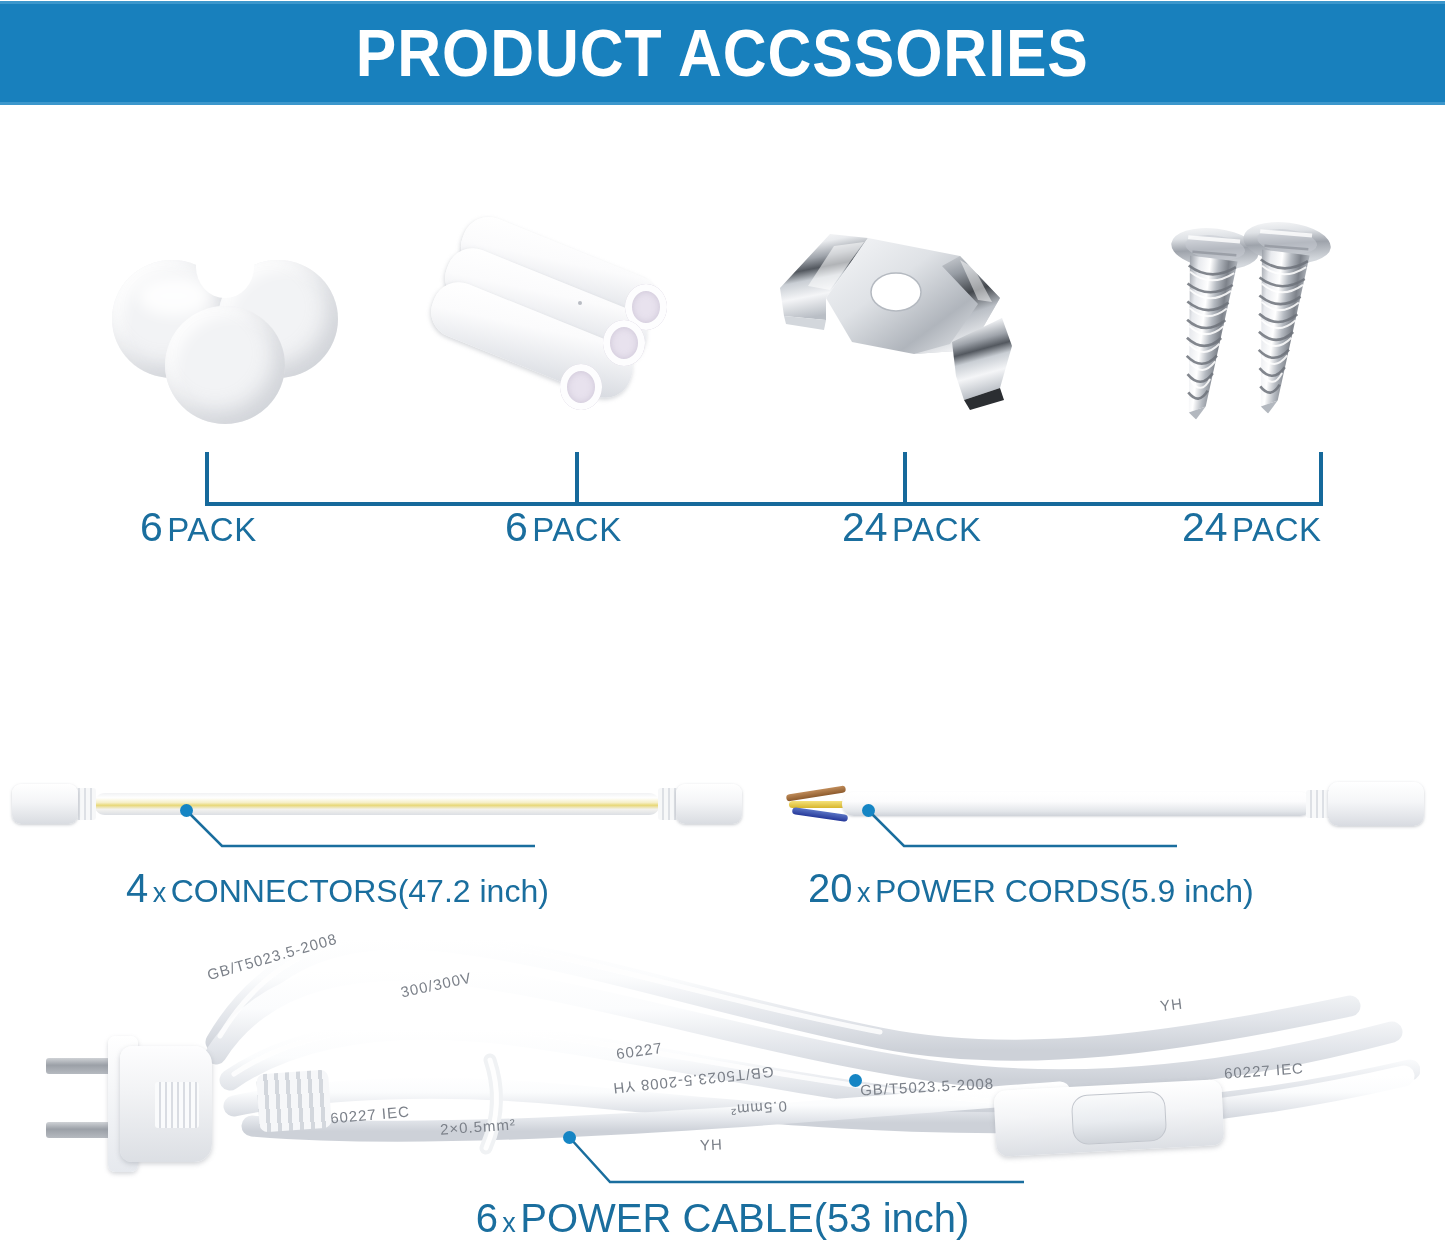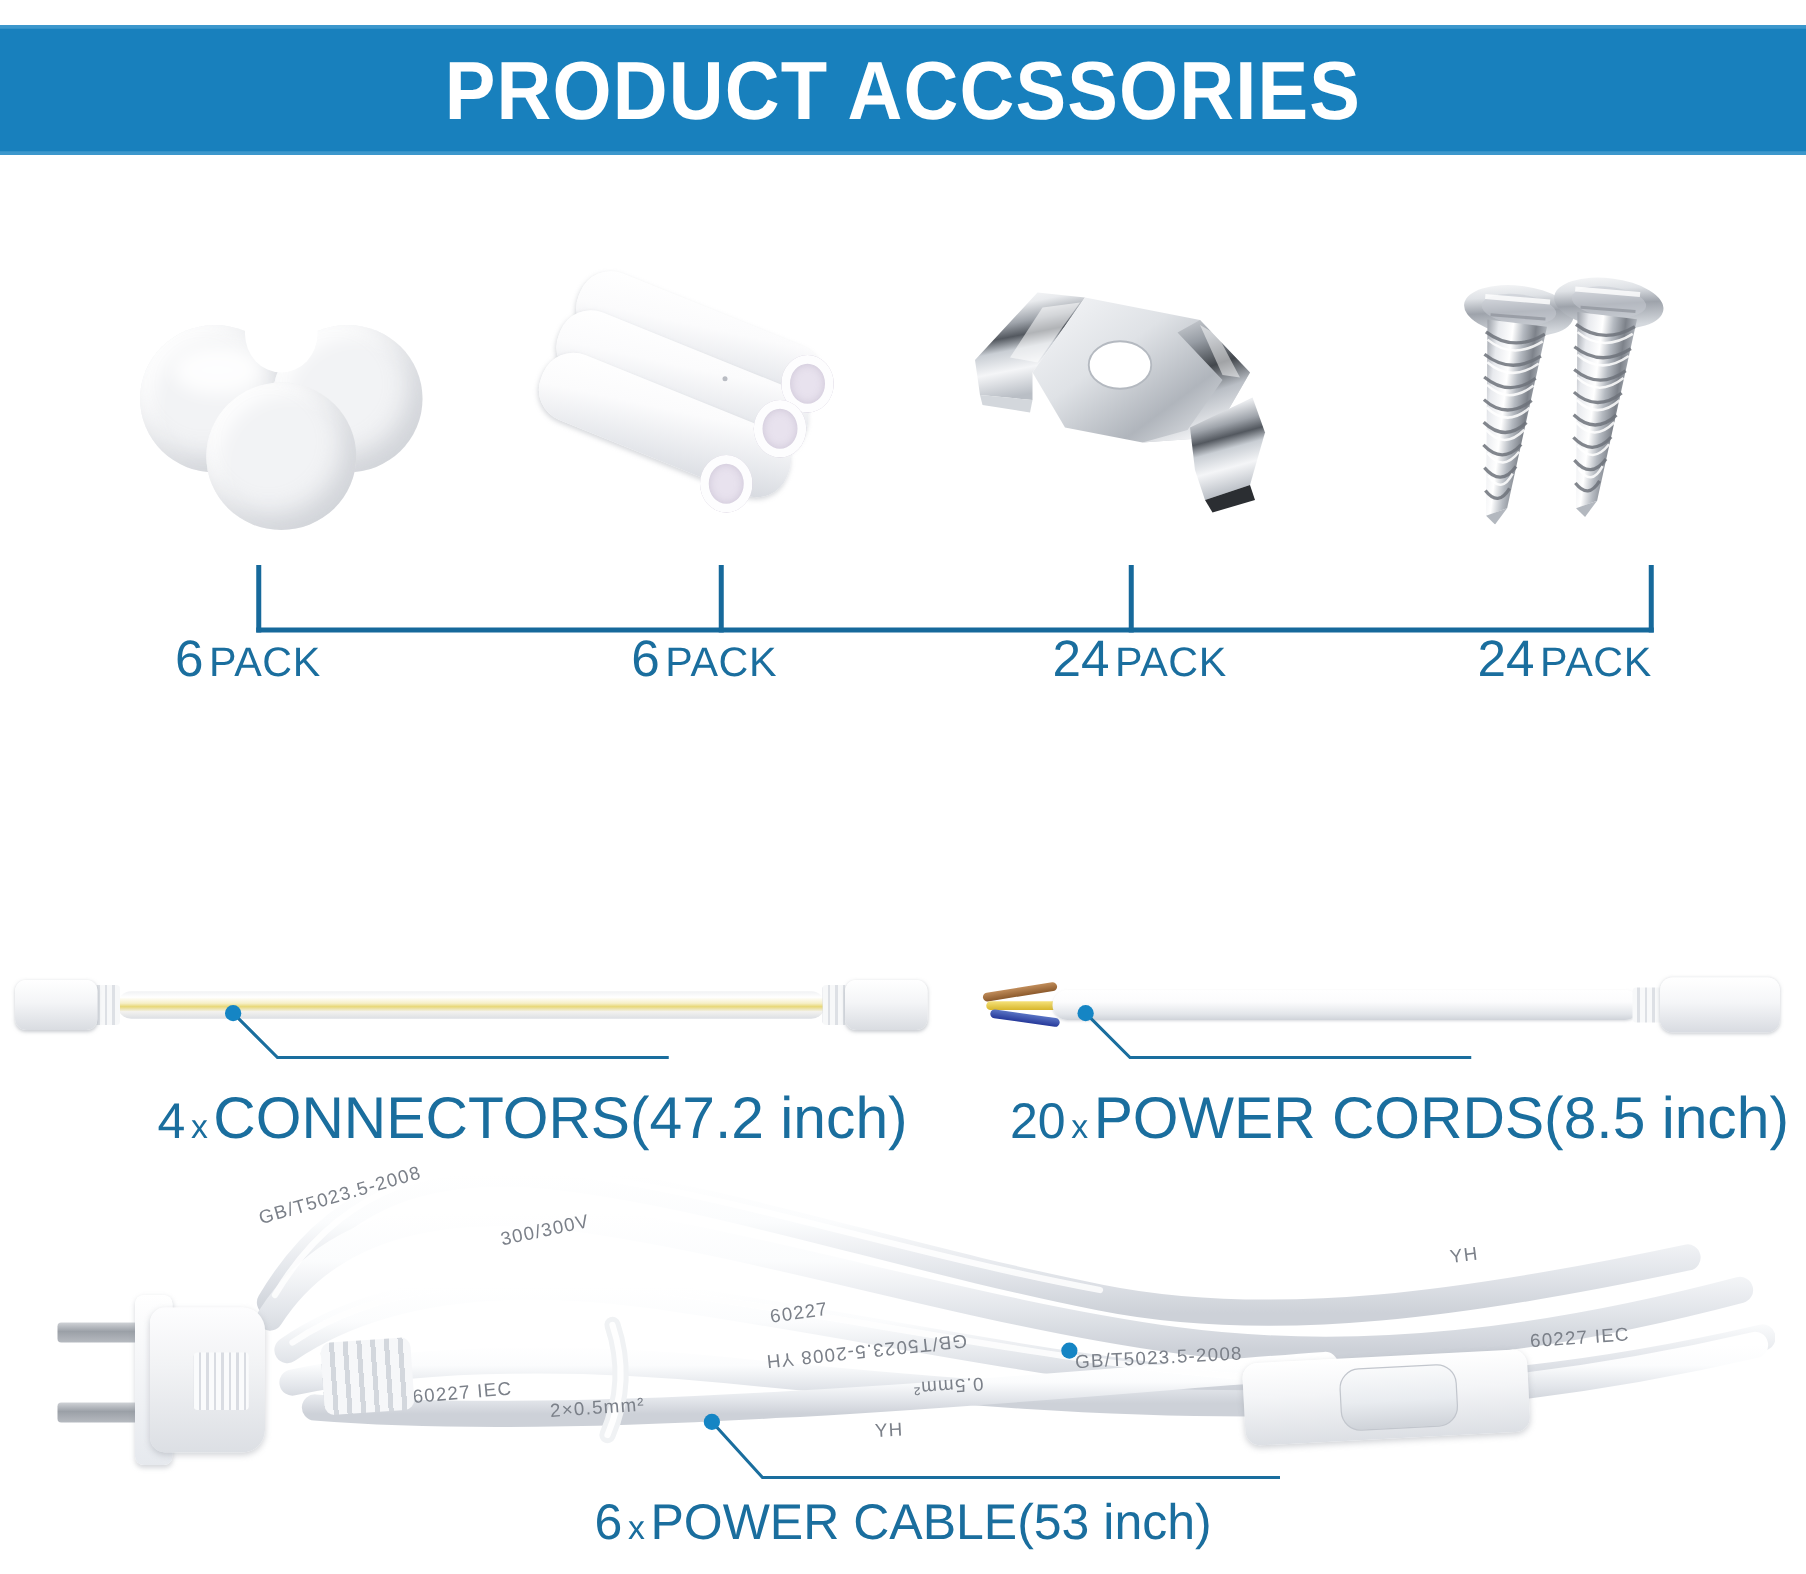--- a/index.html
+++ b/index.html
@@ -13,21 +13,21 @@
     position: relative;
     overflow: hidden;
     font-family: "Liberation Sans", sans-serif;
     -webkit-font-smoothing: antialiased;
   }
 
   
   .header-banner {
     position: absolute;
     left: 0;
-    top: 20px;
+    top: 1px;
     width: 1445px;
     height: 104px;
     background: #1880bd;
     border-top: 3px solid #3c97cc;
     border-bottom: 3px solid #3c97cc;
     box-sizing: border-box;
     display: flex;
     align-items: center;
     justify-content: center;
   }
@@ -232,21 +232,21 @@
 
   
   .cable-caption {
     position: absolute;
     color: #1a6e9e;
     white-space: nowrap;
     font-family: "Liberation Sans", sans-serif;
   }
   .cable-caption .qty  { font-size: 40px; }
   .cable-caption .mult { font-size: 27px; }
-  .cable-caption .txt  { font-size: 47px; }
+  .cable-caption .txt  { font-size: 32px; }
 
   
   .power-cable-img {
     position: absolute;
     left: 20px; top: 920px;
     width: 1400px; height: 270px;
   }
 
   .plug-body {
     position: absolute;
@@ -546,21 +546,21 @@
 <div class="leader-dot" style="left:862px; top:804px;"></div>
 
 <div class="cable-caption" style="left:126px; top:866px;">
   <span class="qty">4</span>
   <span class="mult">x</span>
   <span class="txt">CONNECTORS(47.2 inch)</span>
 </div>
 <div class="cable-caption" style="left:808px; top:866px;">
   <span class="qty">20</span>
   <span class="mult">x</span>
-  <span class="txt">POWER CORDS(8.5 inch)</span>
+  <span class="txt">POWER CORDS(5.9 inch)</span>
 </div>
 
 <svg class="power-cable-img" viewBox="0 0 1400 270" preserveAspectRatio="none">
   <defs>
     <linearGradient id="cordg" x1="0" y1="0" x2="0" y2="1">
       <stop offset="0%" stop-color="#ffffff"></stop>
       <stop offset="35%" stop-color="#fbfcfd"></stop>
       <stop offset="72%" stop-color="#e2e5ea"></stop>
       <stop offset="100%" stop-color="#cdd1d8"></stop>
     </linearGradient>

